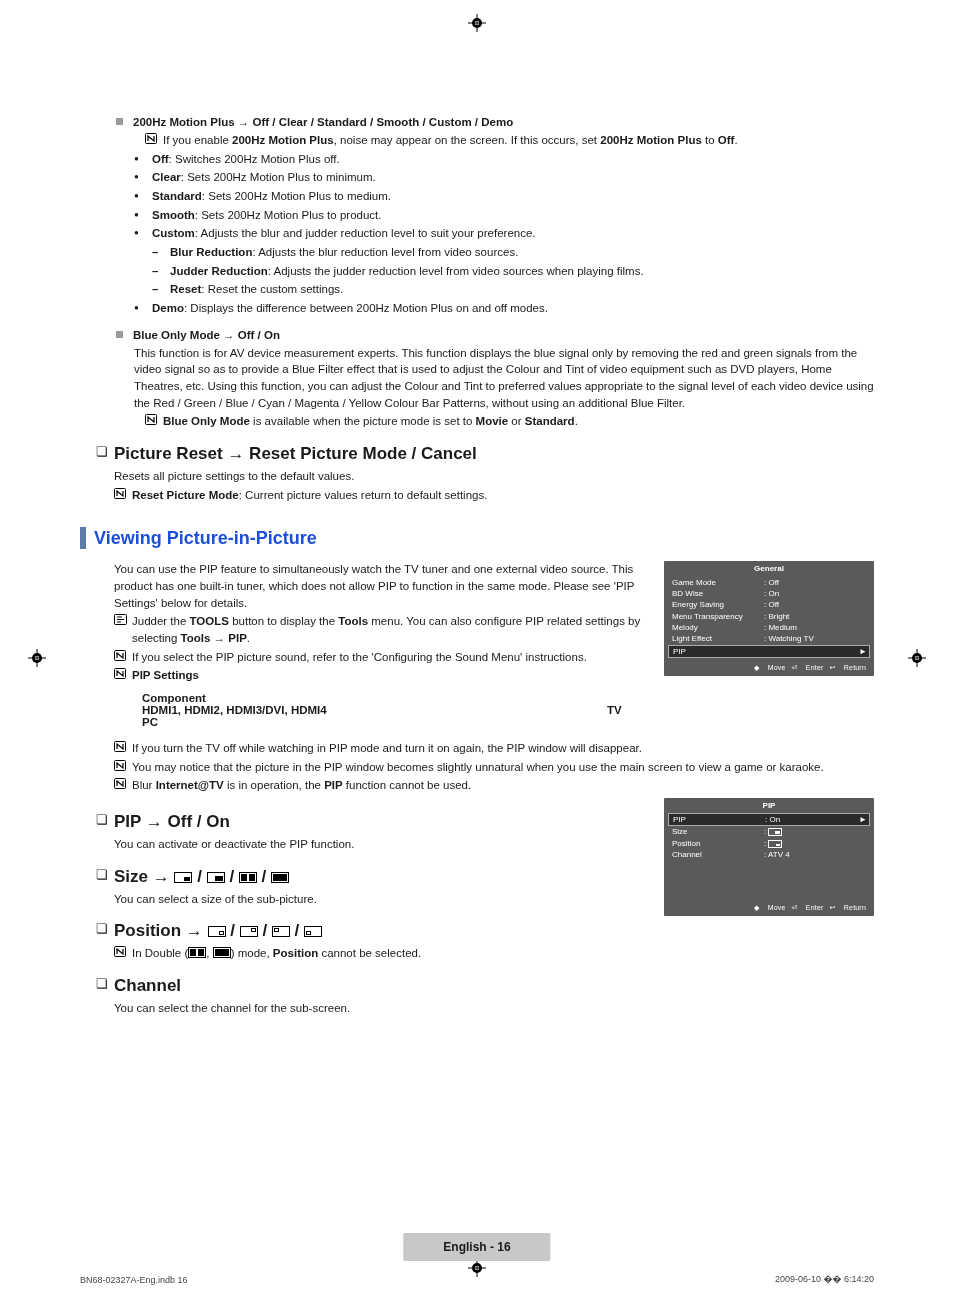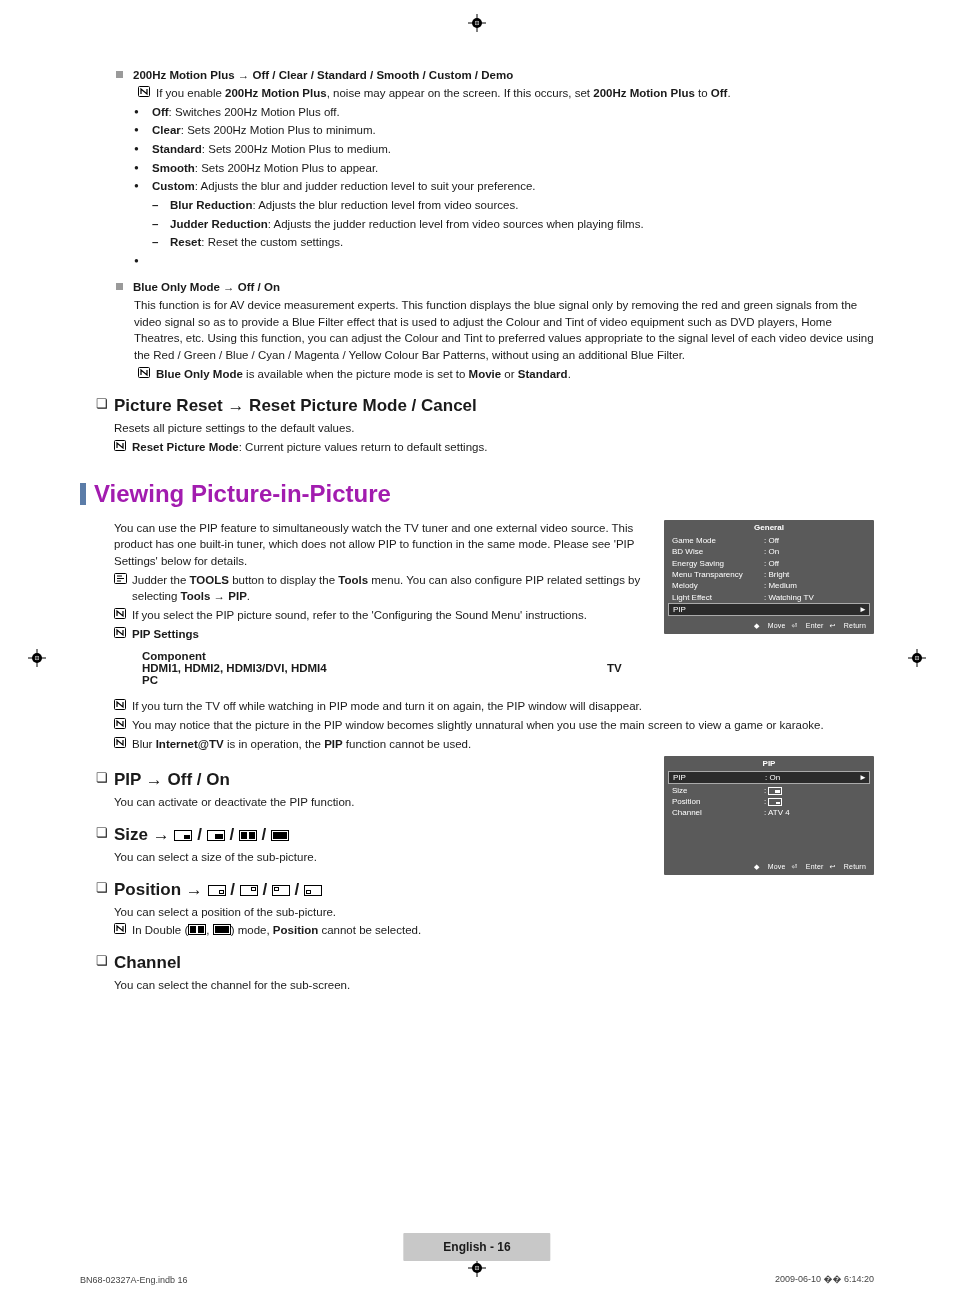--- a/index.html
+++ b/index.html
@@ -1,43 +1,43 @@
 <!DOCTYPE html>
 <html><head>
 <meta charset="utf-8">
 <style>
   * { box-sizing: border-box; margin: 0; padding: 0; }
   body { width: 954px; height: 1315px; font-family: Arial, Helvetica, sans-serif; font-size: 11.5px; color: #1a1a1a; position: relative; background: #fff; }
-  .page { padding: 69px 80px 0 80px; }
+  .page { padding: 116px 80px 0 80px; }
   .crop-tl2 { position: absolute; width: 1px; height: 30px; left: 65px; top: 20px; }
   .crop-tr2 { position: absolute; width: 1px; height: 30px; right: 65px; top: 20px; }
   .reg-top { position: absolute; left: 50%; top: 14px; transform: translateX(-50%); }
   .reg-left { position: absolute; left: 28px; top: 50%; transform: translateY(-50%); }
   .reg-right { position: absolute; right: 28px; top: 50%; transform: translateY(-50%); }
   .reg-bot { position: absolute; left: 50%; bottom: 38px; transform: translateX(-50%); }
   .reg svg { display: block; }
   .square-bullet { display: inline-block; width: 7px; height: 7px; background: #9a9a9a; margin-right: 10px; vertical-align: 1px; }
   .block1 { margin-left: 36px; }
   .h1-line { font-weight: bold; margin-bottom: 4px; }
   .para { line-height: 1.45; margin-bottom: 2px; }
-  .note-row { display: flex; align-items: flex-start; margin: 2px 0 2px 22px; line-height: 1.45; }
+  .note-row { display: flex; align-items: flex-start; margin: 2px 0 2px 29px; line-height: 1.45; }
   .note-icon { flex: 0 0 18px; }
   .note-icon svg, .note-icon span { display: inline-block; }
   .bullet-row { display: flex; align-items: flex-start; margin: 2px 0 2px 18px; line-height: 1.45; }
   .bullet-dot { flex: 0 0 18px; font-size: 8px; line-height: 16px; }
   .dash-row { display: flex; align-items: flex-start; margin: 2px 0 2px 36px; line-height: 1.45; }
   .dash { flex: 0 0 18px; font-weight: bold; }
   b { font-weight: bold; }
   .q-row { display: flex; align-items: flex-start; margin: 14px 0 4px 16px; }
   .q-icon { flex: 0 0 18px; font-size: 13px; line-height: 15px; }
   .q-title { font-weight: bold; font-size: 17px; }
   .indent { margin-left: 34px; }
   .section-head { display: flex; align-items: center; margin: 24px 0 12px 0; }
   .section-bar { width: 6px; height: 22px; background: #5b7ca8; margin-right: 8px; }
-  .section-title { font-size: 24px; font-weight: bold; color: #a21caf; }
+  .section-title { font-size: 18px; font-weight: bold; color: #1d4ed8; }
   .two-col { display: flex; gap: 12px; }
   .col-left { flex: 1 1 auto; min-width: 0; }
   .col-right { flex: 0 0 210px; }
   .osd { background: #5a5a5a; color: #fff; font-size: 8px; padding: 0; border-radius: 1px; margin-bottom: 14px; }
   .osd-title { text-align: center; padding: 3px 0; font-weight: bold; }
   .osd-row { display: flex; padding: 1.2px 8px; align-items: flex-end; }
   .osd-row .k { flex: 0 0 92px; }
   .osd-row .v { flex: 1 1 auto; }
   .osd-row.hl { background: #2b2b2b; border: 1px solid #aaa; margin: 0 4px; padding: 1px 4px; position: relative; }
   .osd-row.hl .arrow { position: absolute; right: 2px; top: 1px; font-size: 8px; }
@@ -117,40 +117,41 @@
     <div class="bullet-row">
         <span class="bullet-dot">●</span>
         <span><b>Clear</b><span>: Sets 200Hz Motion Plus to minimum.</span></span>
       </div>
     <div class="bullet-row">
         <span class="bullet-dot">●</span>
         <span><b>Standard</b><span>: Sets 200Hz Motion Plus to medium.</span></span>
       </div>
     <div class="bullet-row">
         <span class="bullet-dot">●</span>
-        <span><b>Smooth</b><span>: Sets 200Hz Motion Plus to appear.</span></span>
+        <span><b>Smooth</b><span>: Sets 200Hz Motion Plus to product.</span></span>
       </div>
     <div class="bullet-row">
         <span class="bullet-dot">●</span>
         <span><b>Custom</b><span>: Adjusts the blur and judder reduction level to suit your preference.</span></span>
       </div>
     <div class="dash-row">
         <span class="dash">–</span>
         <span><b>Blur Reduction</b><span>: Adjusts the blur reduction level from video sources.</span></span>
       </div>
     <div class="dash-row">
         <span class="dash">–</span>
         <span><b>Judder Reduction</b><span>: Adjusts the judder reduction level from video sources when playing films.</span></span>
       </div>
     <div class="dash-row">
         <span class="dash">–</span>
         <span><b>Reset</b><span>: Reset the custom settings.</span></span>
       </div>
     <div class="bullet-row">
         <span class="bullet-dot">●</span>
+        <span><b>Demo</b><span>: Displays the difference between 200Hz Motion Plus on and off modes.</span></span>
       </div>
   </div>
 
   <div class="block1" style="margin-top:12px">
     <div class="h1-line"><span class="square-bullet"></span><span>Blue Only Mode → Off / On</span></div>
     <div class="para" style="margin-left:18px">This function is for AV device measurement experts. This function displays the blue signal only by removing the red and green signals from the video signal so as to provide a Blue Filter effect that is used to adjust the Colour and Tint of video equipment such as DVD players, Home Theatres, etc. Using this function, you can adjust the Colour and Tint to preferred values appropriate to the signal level of each video device using the Red / Green / Blue / Cyan / Magenta / Yellow Colour Bar Patterns, without using an additional Blue Filter.</div>
     <div class="note-row">
       <span class="note-icon note-n"><svg viewBox="0 0 12 11">
             <rect x="0.5" y="0.5" width="11" height="10" rx="1" fill="none" stroke="#000"></rect>
             <path d="M3 8 L3 3 L9 8 L9 3" fill="none" stroke="#000" stroke-width="1.2"></path>
@@ -311,21 +312,20 @@
           <span class="pos-box"><span class="c" style="right:1px;bottom:1px"></span></span>
           <span> / </span>
           <span class="pos-box"><span class="c" style="right:1px;top:1px"></span></span>
           <span> / </span>
           <span class="pos-box"><span class="c" style="left:1px;top:1px"></span></span>
           <span> / </span>
           <span class="pos-box"><span class="c" style="left:1px;bottom:1px"></span></span>
         </span>
       </div>
       <div class="indent">
-        <div class="para">You can select a position of the sub-picture.</div>
         <div class="note-row" style="margin-left:0">
           <span class="note-icon note-n"><svg viewBox="0 0 12 11">
                 <rect x="0.5" y="0.5" width="11" height="10" rx="1" fill="none" stroke="#000"></rect>
                 <path d="M3 8 L3 3 L9 8 L9 3" fill="none" stroke="#000" stroke-width="1.2"></path>
               </svg></span>
           <span>
             <span>In Double (</span><span class="size-box" style="vertical-align:-1px"><span class="d1"></span><span class="d2"></span></span><span>, </span><span class="size-box" style="vertical-align:-1px"><span class="d1" style="width:7px;height:7px"></span><span class="d2" style="width:7px;height:7px"></span></span><span>) mode, </span><b>Position</b><span> cannot be selected.</span>
           </span>
         </div>
       </div>

